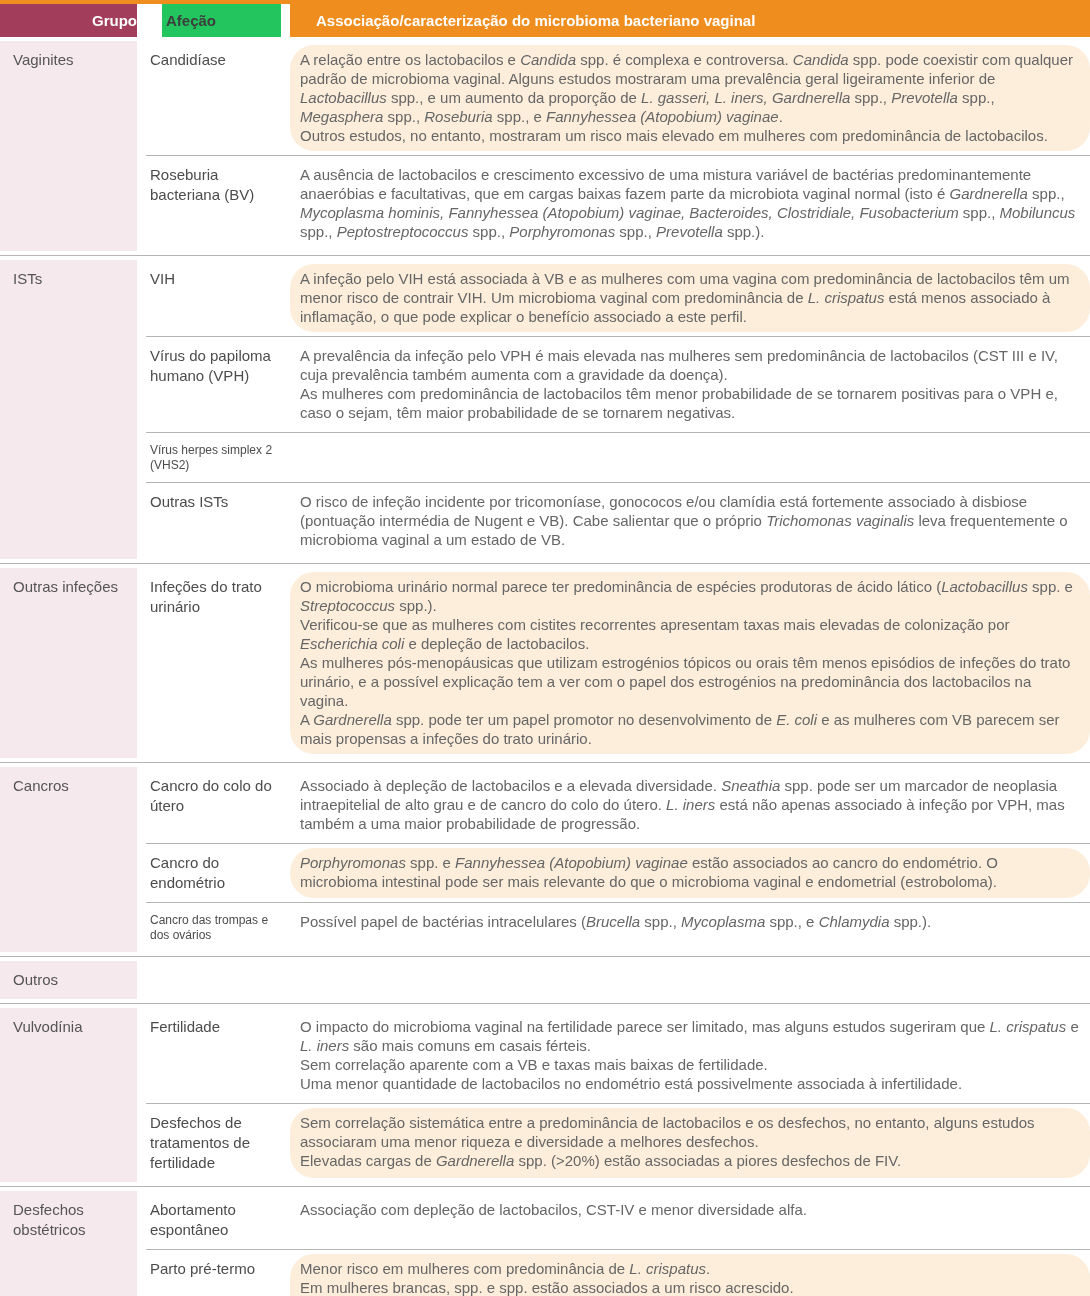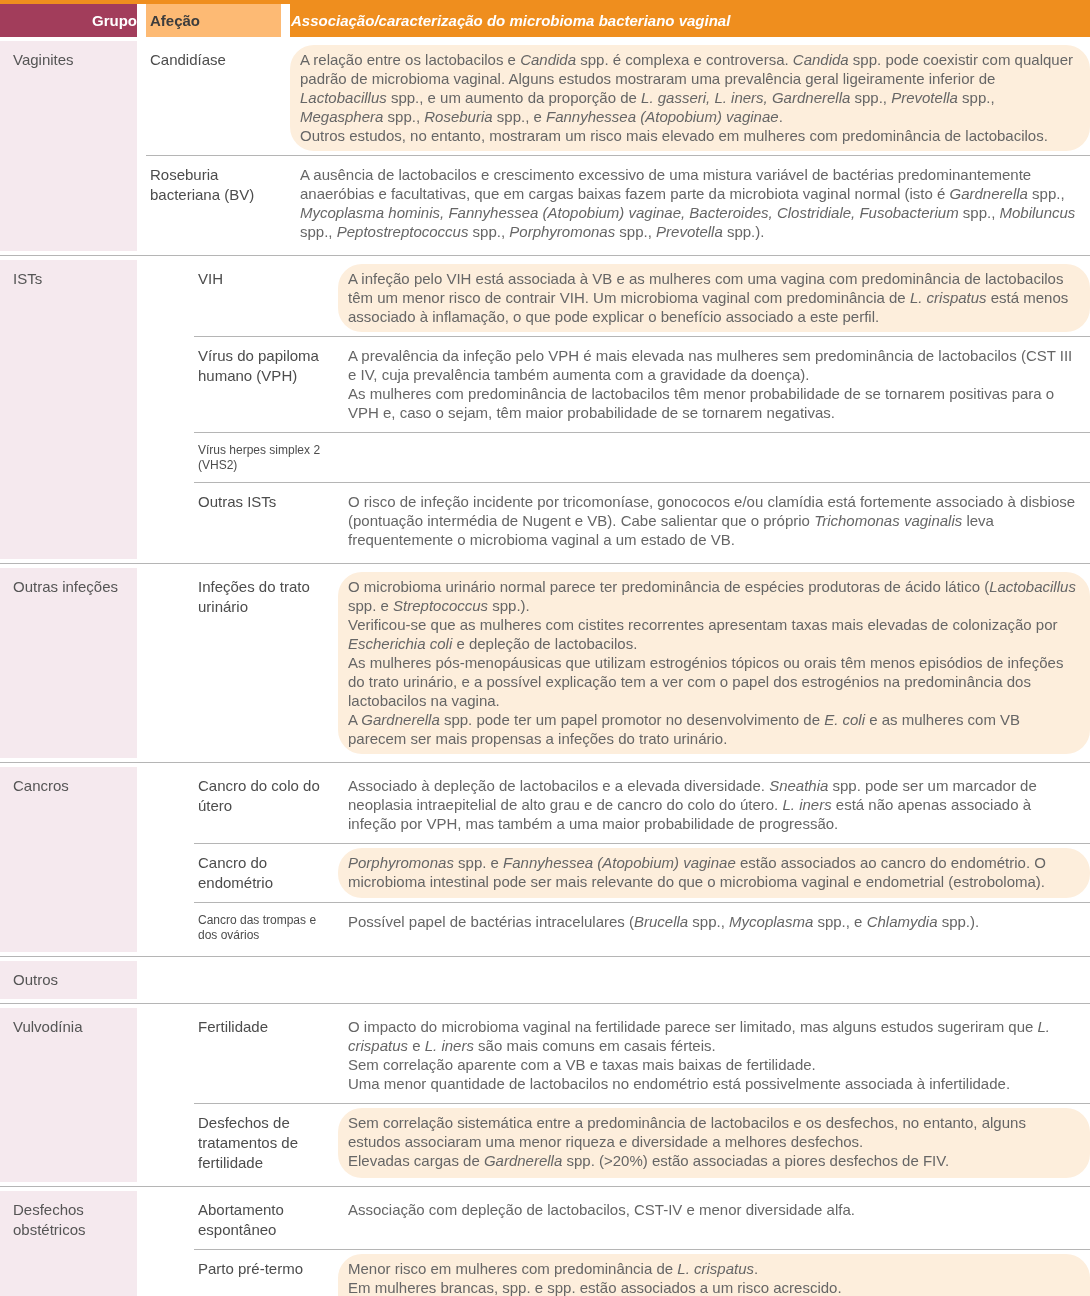--- a/index.html
+++ b/index.html
@@ -1,24 +1,24 @@
 <!DOCTYPE html>
 <html style="--maroon: #a23d5b; --orange: #ef8e1e; --pink: #f5e9ee; --peach: #fdeedc; --divider: #b5b5b5;"><head>
 <meta charset="utf-8">
 <style>
   html,body{margin:0;padding:0;background:#fff;}
   body{font-family:"Liberation Sans",sans-serif;}
   .page{width:1090px;}
   .top-bar{height:4px;background:var(--orange,#ef8e1e);}
   .header{display:grid;grid-template-columns:137px 9px 135px 9px 1fr;}
   .h-grupo{background:var(--maroon,#a23d5b);color:#fff;font-weight:bold;font-size:15px;padding:8px 0 8px 13px;text-align:right;}
-  .h-afecao{background:#fdba74;color:#3d3d3d;font-weight:bold;font-size:15px;padding:8px 0 8px 4px;}
-  .h-assoc{background:var(--orange,#ef8e1e);color:#fff;font-weight:bold;font-size:15px;padding:8px 0 8px 1px;font-style:italic;}
+  .h-afecao{background:#22c55e;color:#3d3d3d;font-weight:bold;font-size:15px;padding:8px 0 8px 4px;margin-left:16px;}
+  .h-assoc{background:var(--orange,#ef8e1e);color:#fff;font-weight:bold;font-size:15px;padding:8px 0 8px 26px;}
   .group{display:grid;grid-template-columns:146px 1fr;padding:4px 0;}
-  .group ~ .group{border-top:1px solid var(--divider,#b5b5b5);gap:48px;}
+  .group ~ .group{border-top:1px solid var(--divider,#b5b5b5);}
   .gcell{background:var(--pink,#f5e9ee);color:#555;font-size:15px;padding:9px 8px 9px 13px;margin-right:9px;line-height:20px;}
   .rows{display:block;}
   .row{display:grid;grid-template-columns:135px 9px 1fr;}
   .row ~ .row{border-top:1px solid var(--divider,#b5b5b5);}
   .acell{color:#4c4c4c;font-size:15px;line-height:20px;padding:9px 2px 9px 4px;}
   .acell.small{font-size:12px;line-height:15px;padding-top:10px;}
   .dcell{margin:4px 0;padding:5px 11px 6px 10px;font-size:15px;line-height:19px;color:#666;border-radius:24px;}
   .dcell.peach{background:var(--peach,#fdeedc);}
   .dcell.white{background:#fff;}
   .dcell em{font-style:italic;}

